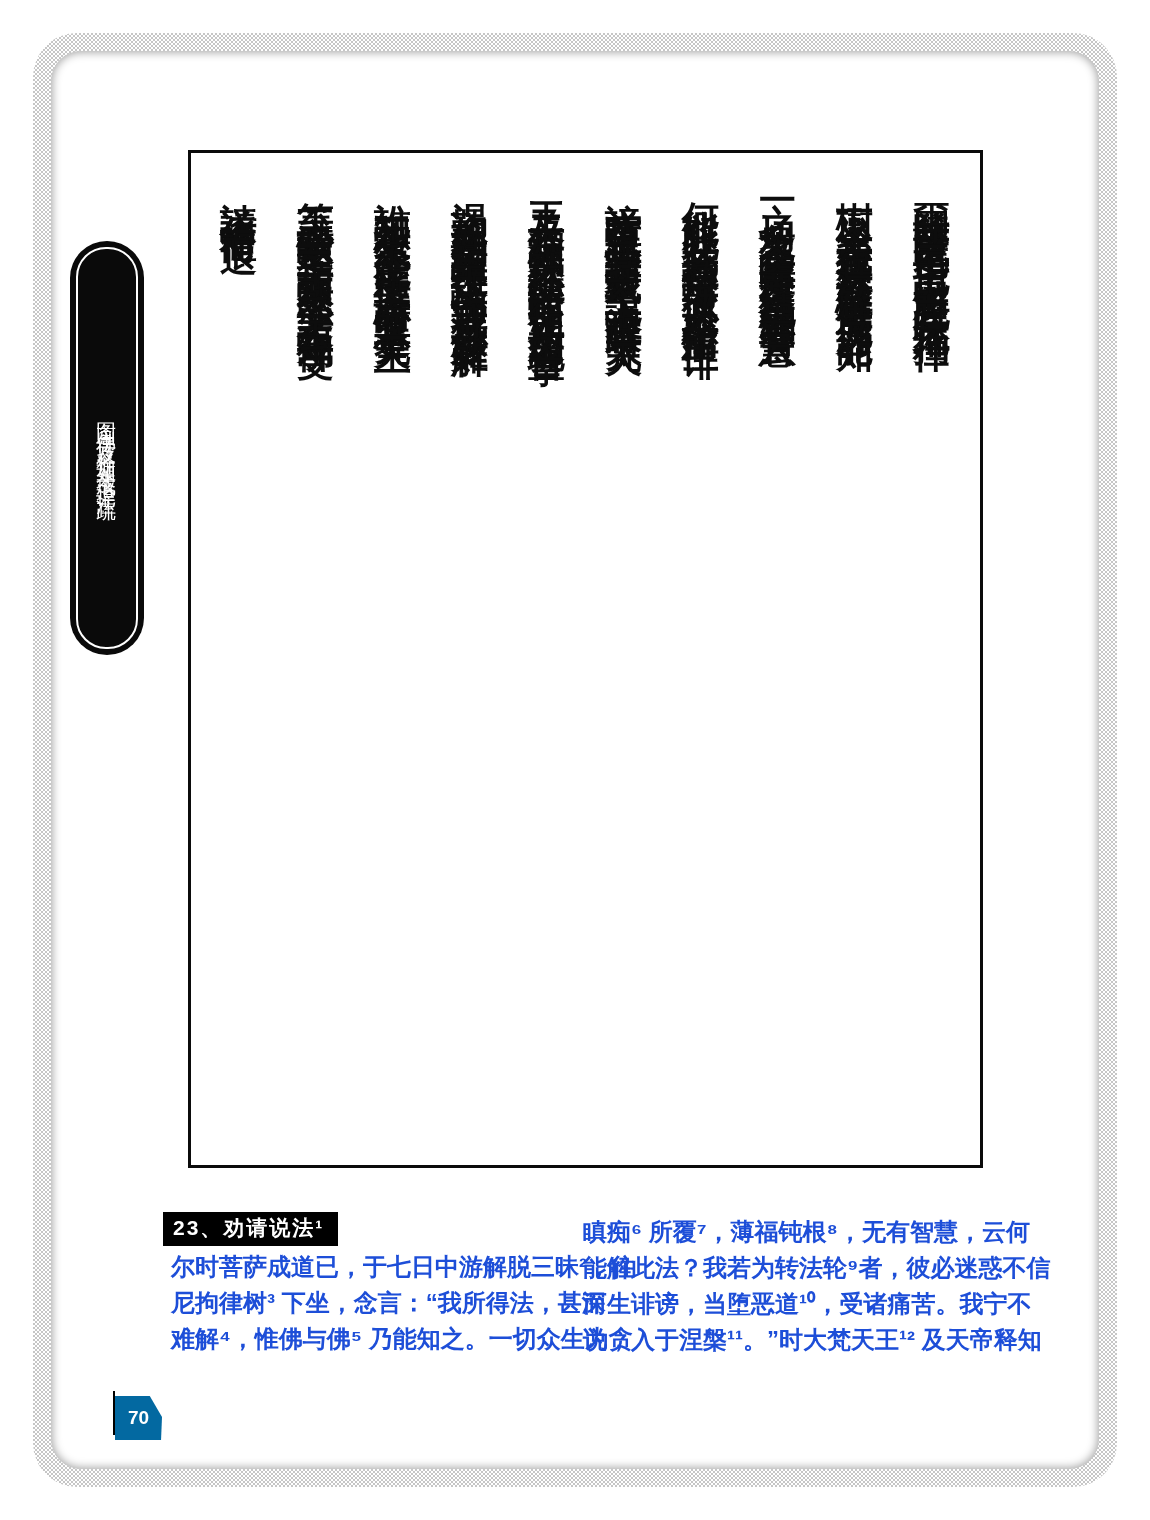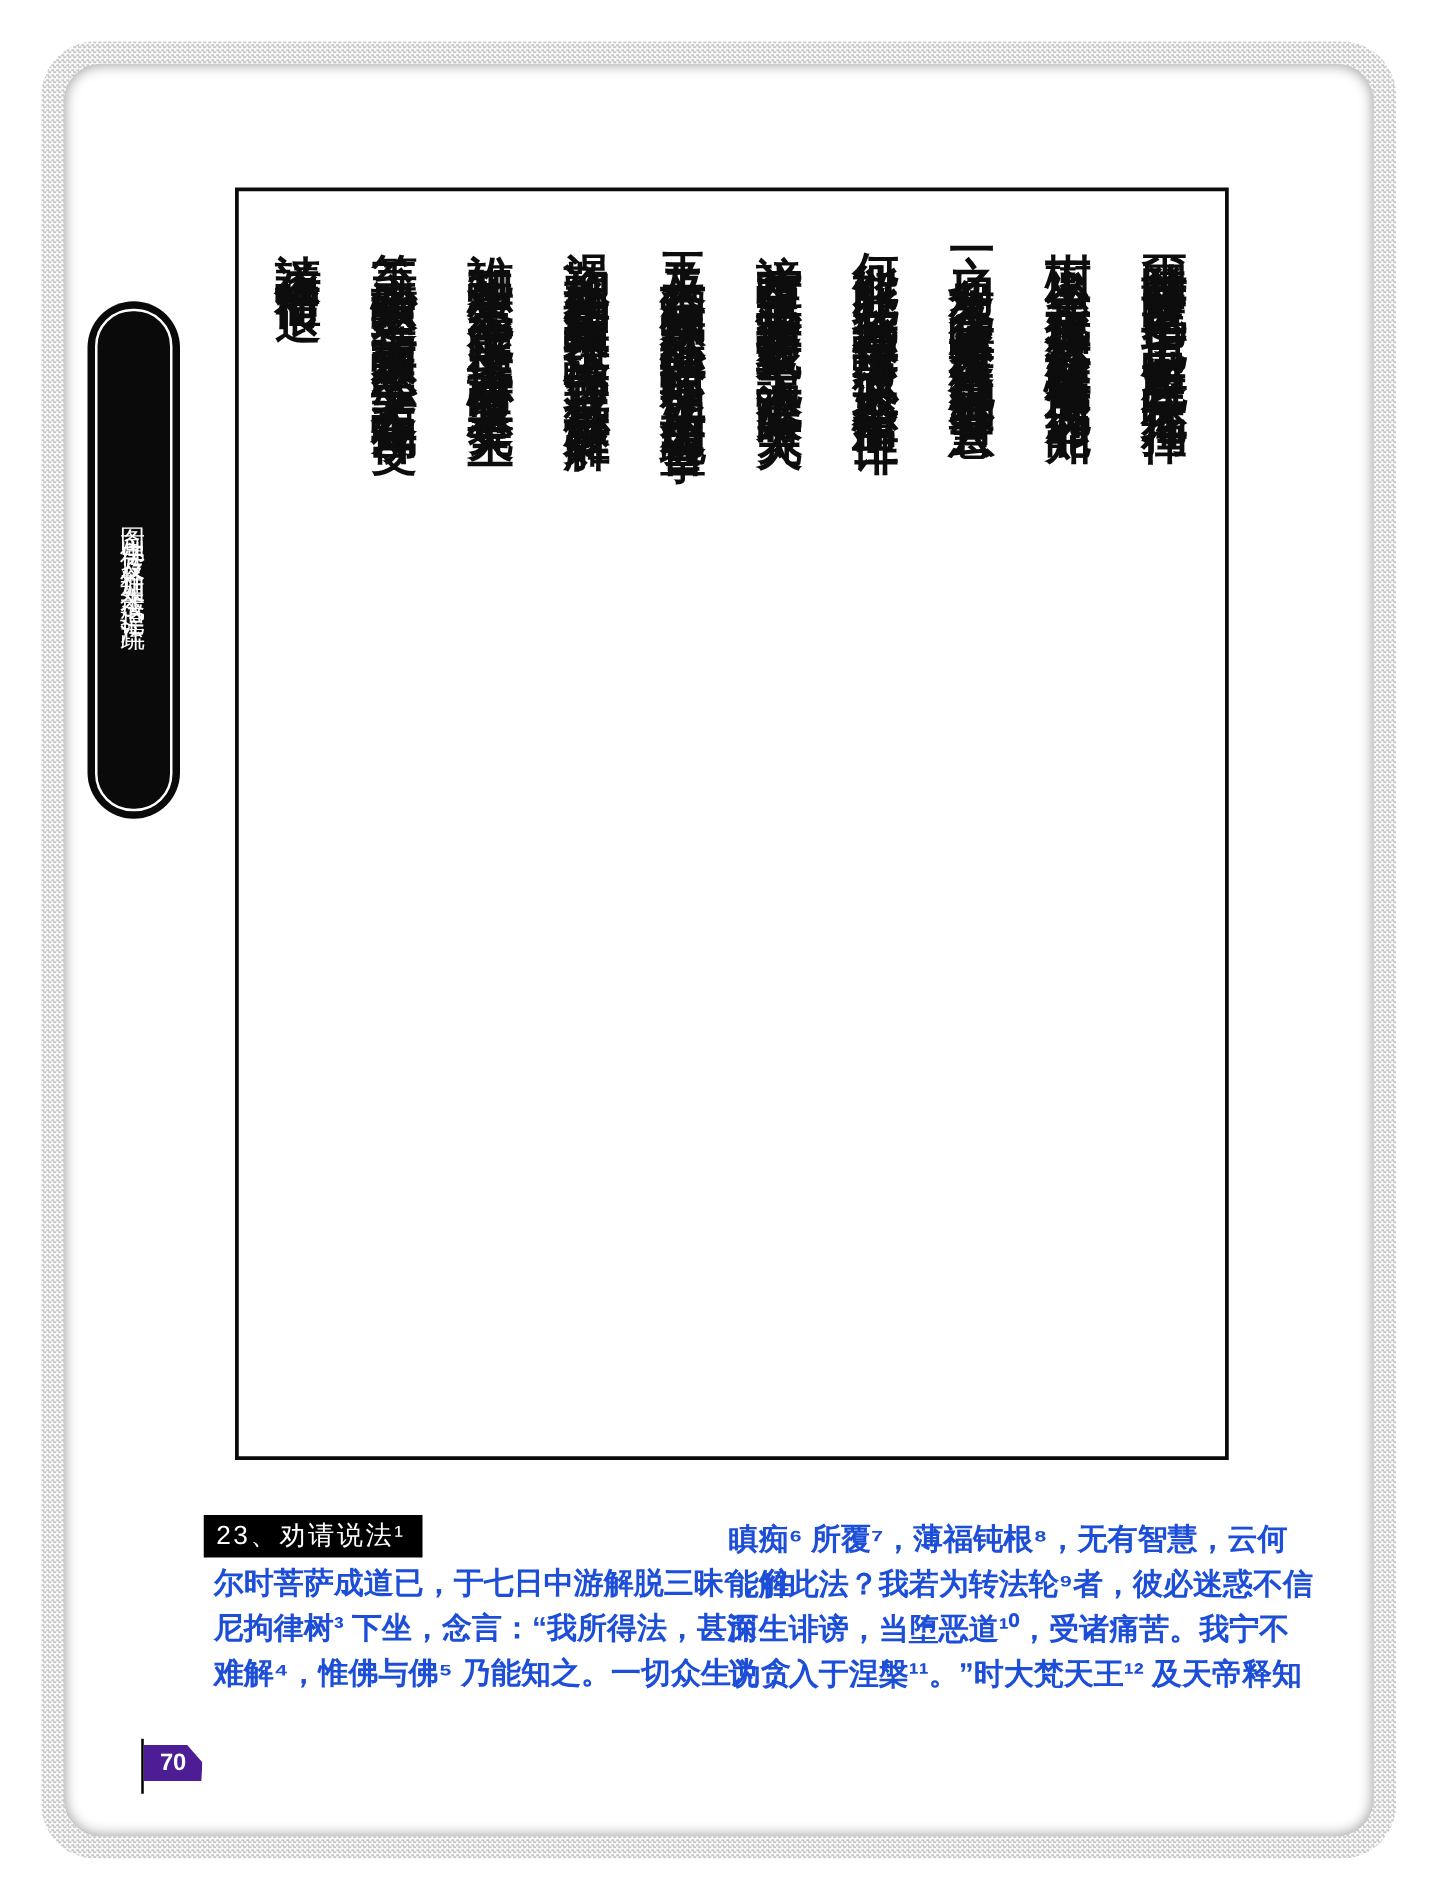--- a/index.html
+++ b/index.html
@@ -45,37 +45,37 @@
     writing-mode: vertical-rl; text-orientation: upright;
     font-family: "DejaVu Serif", serif; font-weight: bold;
     font-size: 37px; letter-spacing: 7px; color: #0d0d0d;
   }
   .cal-col { line-height: 77px; height: 100%; }
 
   
   .sec-heading {
     position: absolute; left: 163px; top: 1212px;
     background: #000; color: #fff;
-    font-size: 21px; font-weight: normal; letter-spacing: 2px;
+    font-size: 21px; font-weight: bold; letter-spacing: 2px;
     padding: 2px 14px 4px 10px; white-space: pre;
   }
   .body-text {
     font-size: 24px; line-height: 36px; font-weight: bold;
     white-space: pre; color: #1d4ed8;
   }
   .sec-left  { position: absolute; left: 171px; top: 1249px; }
   .sec-right { position: absolute; left: 583px; top: 1214px; }
 
   
   .pagenum-rule {
     position: absolute; left: 113px; top: 1391px; width: 2px; height: 44px; background: #000;
   }
   .pagenum-box {
-    position: absolute; left: 115px; top: 1396px; width: 47px; height: 29px;
-    background: #4c1d95; color: #fff;
+    position: absolute; left: 115px; top: 1396px; width: 47px; height: 44px;
+    background: #0369a1; color: #fff;
     display: flex; align-items: center; justify-content: center;
     font-size: 19px; font-weight: bold;
     clip-path: polygon(0 0, 74% 0, 100% 48%, 98% 100%, 0 100%);
   }
 </style>
 </head>
 <body>
 
 <div class="band"></div>
 <div class="page-inner"></div>

